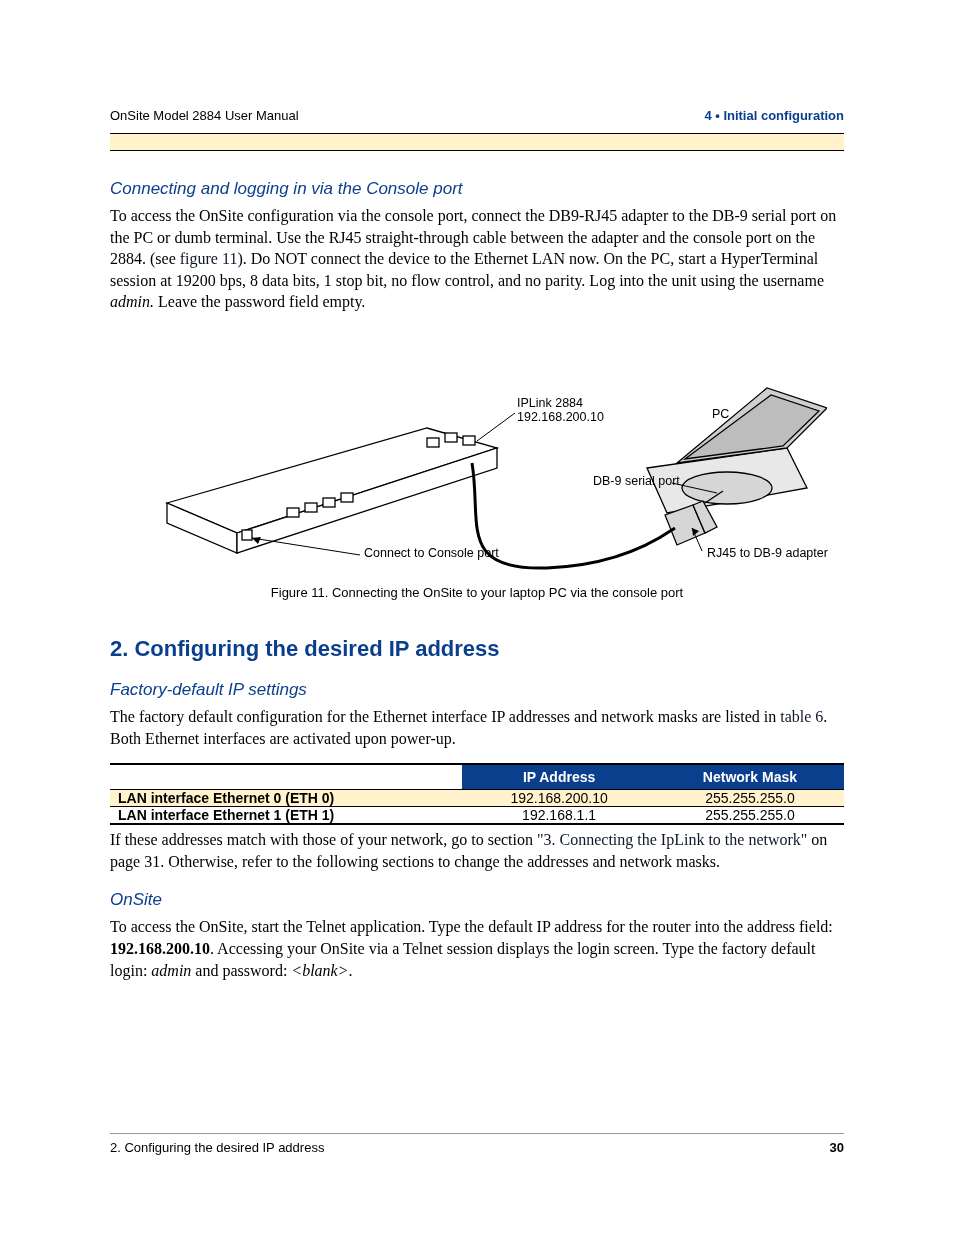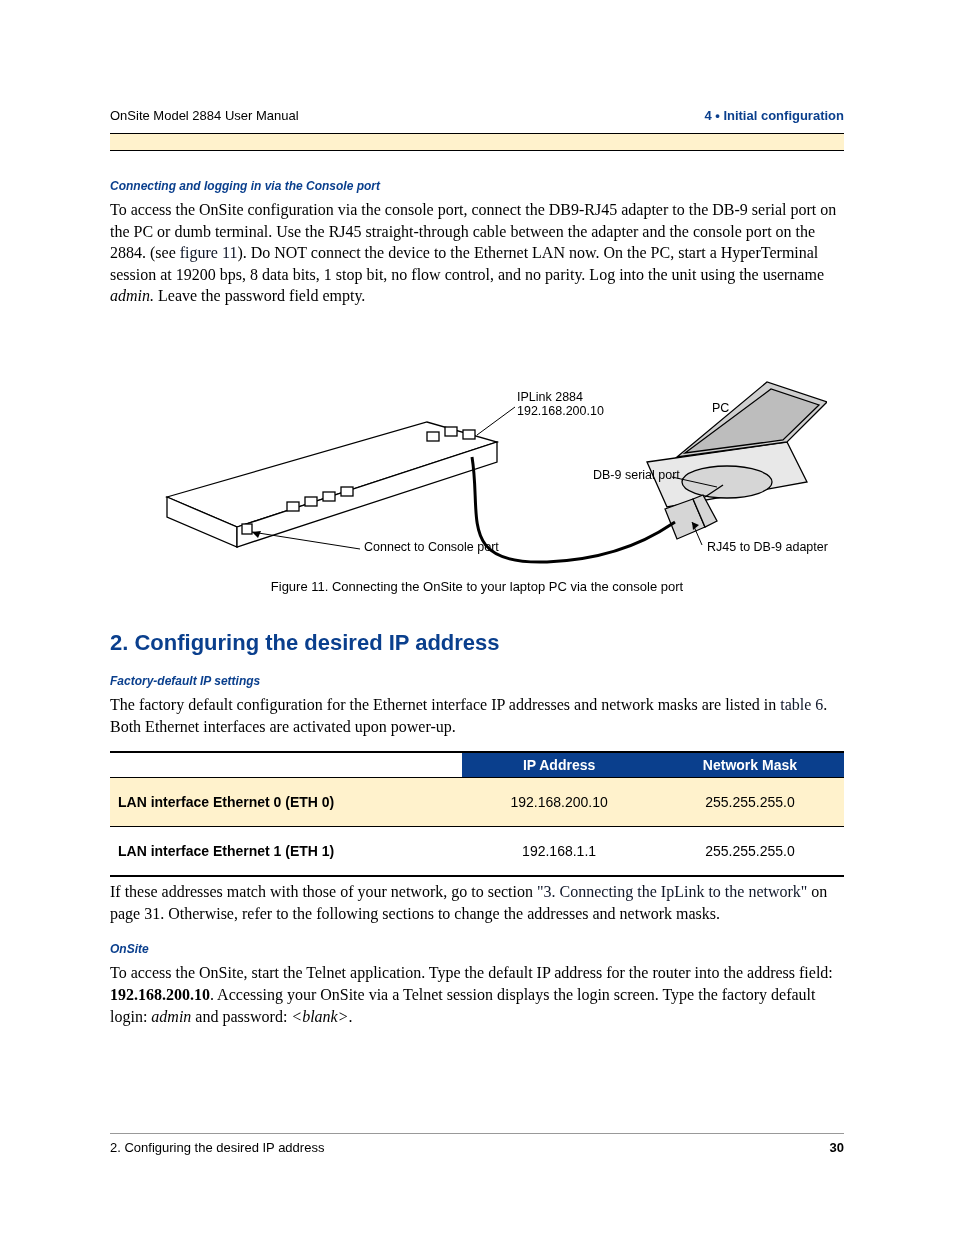--- a/index.html
+++ b/index.html
@@ -28,23 +28,23 @@
   .header-rule {
     height: 16px;
     background: #fff2cc;
     border-top: 1.5px solid #000;
     border-bottom: 1.5px solid #000;
     margin-bottom: 28px;
   }
   .h3blue {
     font-family: Verdana, Geneva, sans-serif;
     font-style: italic;
-    font-weight: bold;
+    font-weight: normal;
     color: #0a3f8d;
-    font-size: 12px;
+    font-size: 17px;
     margin: 16px 0 6px 0;
   }
   p.body {
     font-family: 'Garamond', 'Times New Roman', Georgia, serif;
     font-size: 16px;
     line-height: 1.35;
     margin: 0 0 14px 0;
     text-align: left;
   }
   .link { color: #0f172a; }
@@ -79,21 +79,21 @@
   table.iptable thead th {
     background: #0a3f8d;
     color: #fff;
     font-weight: bold;
     padding: 4px 8px;
     border-top: 2px solid #000;
     border-bottom: 1.5px solid #000;
   }
   table.iptable thead th:first-child { background: #fff; }
   table.iptable tbody td {
-    padding: 16px 8px;
+    padding: 0 8px;
     text-align: center;
     border-bottom: 1px solid #000;
   }
   table.iptable tbody tr.hl { background: #fff2cc; }
   table.iptable tbody tr:last-child td { border-bottom: 2px solid #000; }
   table.iptable tbody td.rowhead {
     text-align: left;
     font-weight: bold;
     font-family: Verdana, Geneva, sans-serif;
   }

